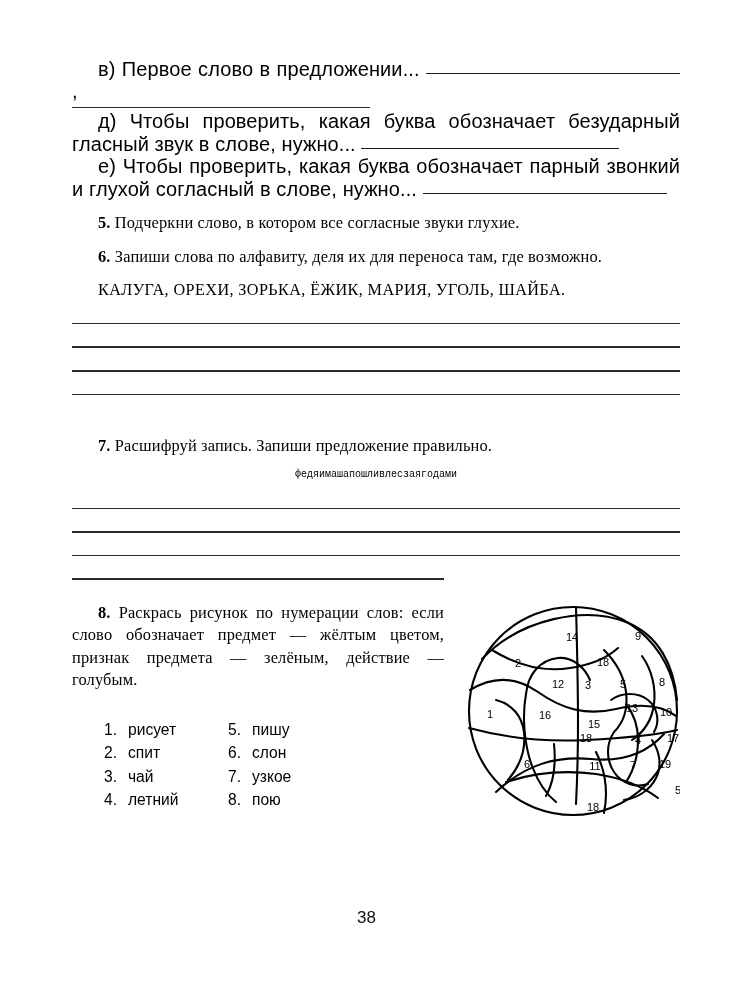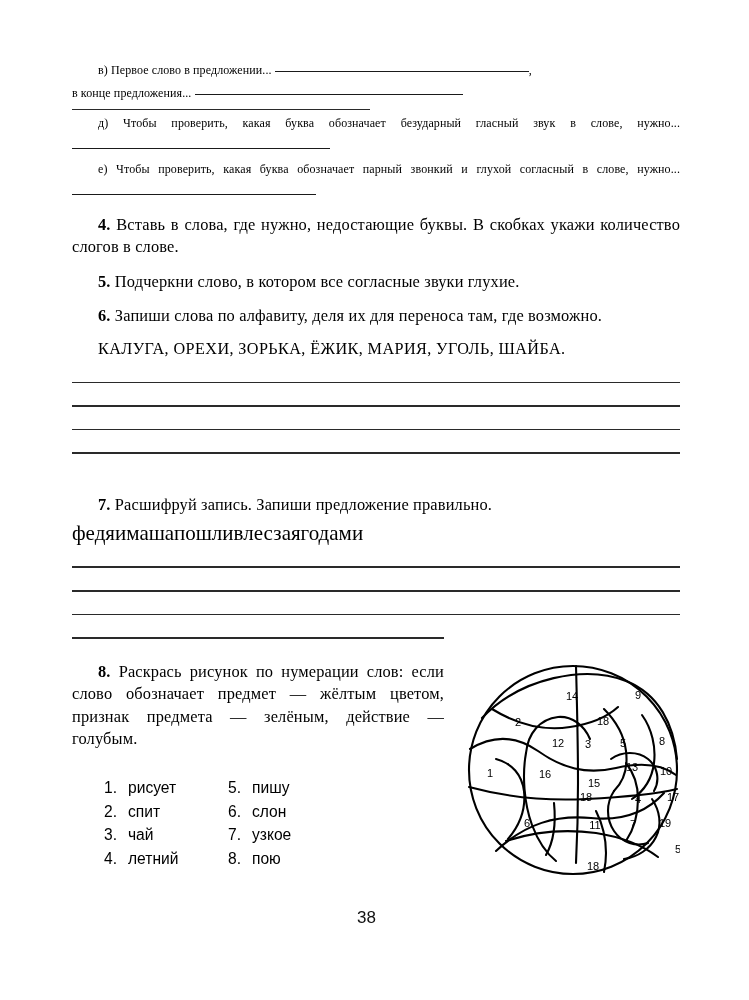--- a/index.html
+++ b/index.html
@@ -17,22 +17,22 @@
   }
   .sheet {
     position: absolute;
     left: 72px;
     top: 58px;
     width: 608px;
   }
 
   
   .sans {
-    font-family: Liberation Serif, serif;
-    font-size: 12px;
+    font-family: Liberation Sans, sans-serif;
+    font-size: 20px;
     line-height: 22.4px;
     text-align: justify;
     letter-spacing: 0.1px;
   }
   .serif {
     font-family: "Liberation Serif", serif;
     font-size: 16.4px;
     line-height: 22.4px;
     text-align: justify;
     letter-spacing: 0.15px;
@@ -62,24 +62,25 @@
   .caps {
     font-family: Liberation Serif, serif;
     font-size: 16.2px;
     line-height: 22px;
     letter-spacing: 0.4px;
     text-indent: 26px;
   }
 
   
   .cipher {
-    font-family: Liberation Serif, serif;
-    font-size: 21px;
+    font-family: Liberation Mono, monospace;
+    font-size: 10px;
     line-height: 22px;
     margin-top: 6px;
+    text-align: center;
   }
 
   
   .bottom {
     display: flex;
     align-items: flex-start;
     gap: 12px;
   }
   .bottom-left { width: 372px; flex: 0 0 372px; }
   .bottom-right {
@@ -130,30 +131,28 @@
     stroke: none;
   }
 </style>
 </head>
 <body>
 
 <div class="page">
   <div class="sheet">
 
     <p class="sans indent"><span>в)</span> <span>Первое слово в предложении...</span> <span class="blank" style="width:254px;"></span><span>,</span></p>
-    <p class="sans"><span>в конце предложения...</span> <span class="blank" style="width:268px;"></span></p>
 
     <div style="height:4px;"></div>
     <div class="rule" style="width:298px;"></div>
 
     <p class="sans indent" style="margin-top:2px;"><span>д)</span> <span>Чтобы проверить, какая буква обозначает безударный гласный звук в слове, нужно...</span> <span class="blank" style="width:258px;"></span></p>
 
     <p class="sans indent"><span>е)</span> <span>Чтобы проверить, какая буква обозначает парный звонкий и глухой согласный в слове, нужно...</span> <span class="blank" style="width:244px;"></span></p>
 
-    <p class="serif indent" style="margin-top:10px;"><b>4.</b> <span>Вставь в слова, где нужно, недостающие буквы. В скобках укажи количество слогов в слове.</span></p>
 
     <p class="serif indent" style="margin-top:12px;"><b>5.</b> <span>Подчеркни слово, в котором все согласные звуки глухие.</span></p>
 
     <p class="serif indent" style="margin-top:12px;"><b>6.</b> <span>Запиши слова по алфавиту, деля их для переноса там, где возможно.</span></p>
     <p class="caps" style="margin-top:10px;">КАЛУГА, ОРЕХИ, ЗОРЬКА, ЁЖИК, МАРИЯ, УГОЛЬ, ШАЙБА.</p>
 
     <div class="rules" style="margin-top:7px;">
       <div class="rule"></div>
       <div class="rule"></div>
       <div class="rule"></div>

